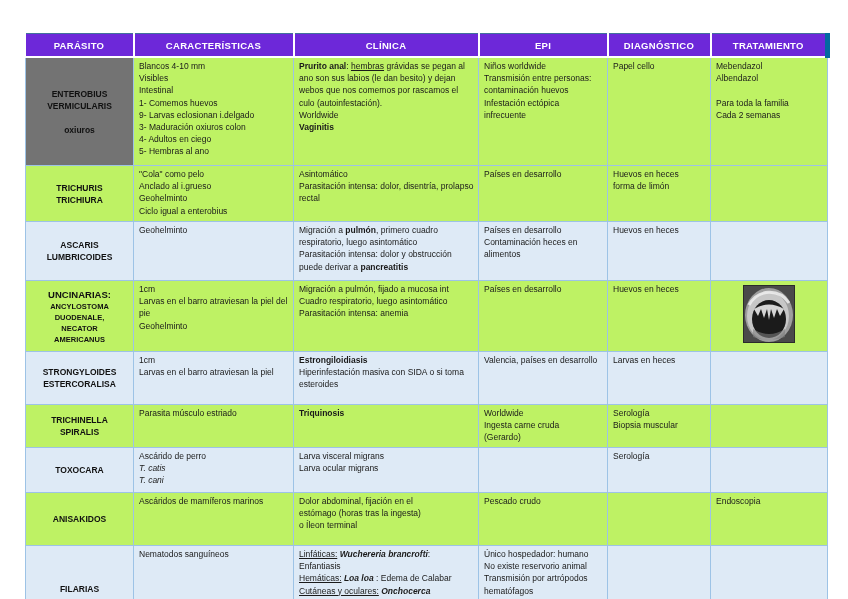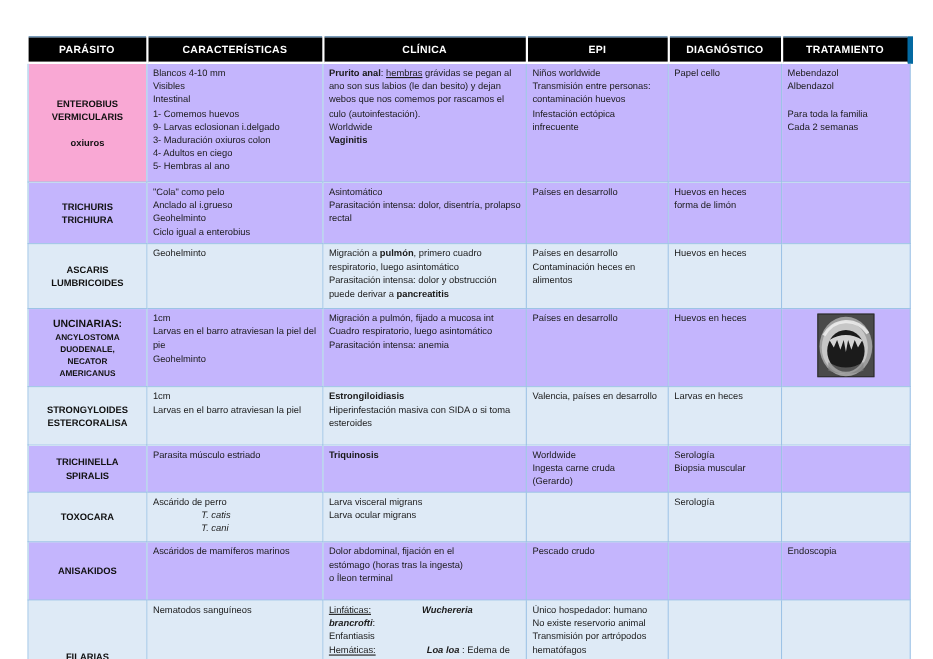--- a/index.html
+++ b/index.html
@@ -5,43 +5,43 @@
   html,body{margin:0;padding:0;background:#ffffff;}
   .page{
     width:848px;height:599px;background:#ffffff;position:relative;overflow:hidden;
     font-family:"Liberation Sans",sans-serif;color:#1a1a1a;
   }
   table.ptable{
     border-collapse:collapse;table-layout:fixed;
     position:absolute;left:25px;top:33px;width:802px;
   }
   .ptable th{
-    background:#000000;color:#ffffff;font-weight:bold;font-size:9.5px;
+    background:#6d28d9;color:#ffffff;font-weight:bold;font-size:9.5px;
     height:22px;padding:0 2px;text-align:center;letter-spacing:.3px;
     border-right:2px solid #ffffff;border-bottom:2px solid #ffffff;
     border-top:1.5px solid #41719c;
   }
   .ptable th:last-child{border-right:5px solid #0369a1;}
   .ptable td{
-    border:1px solid #9dc3e6;vertical-align:top;background:#c4b5fd;
+    border:1px solid #9dc3e6;vertical-align:top;background:#bef264;
     padding:2px 4px 2px 5px;font-size:8.5px;line-height:12.2px;
     overflow:hidden;word-wrap:break-word;
   }
   tr.band td{background:#deeaf6;}
-  tr.band-first td.name{background:#f9a8d4;}
+  tr.band-first td.name{background:#737373;}
   td.name{
     text-align:center;vertical-align:middle;font-weight:bold;
     padding:2px 2px;font-size:8.5px;line-height:12px;color:#111111;
   }
   td.name .lg{font-size:9.5px;line-height:13px;}
   td.name .sm{font-size:7.5px;line-height:11px;}
   .p{margin:0;}
   .b{font-weight:bold;}
   .u{text-decoration:underline;}
-  .i{font-style:italic;margin-left:44px;}
+  .i{font-style:italic;}
   td.imgcell{text-align:center;vertical-align:middle;padding:2px;}
 </style>
 </head>
 <body>
 
 <div class="page">
   <table class="ptable">
     <colgroup>
         <col style="width: 108px;">
         <col style="width: 160px;">

